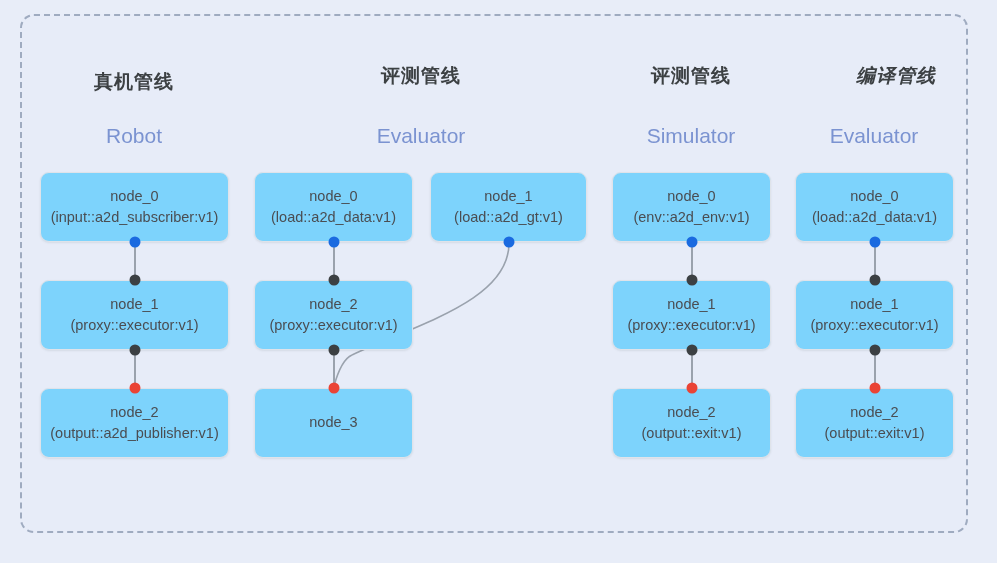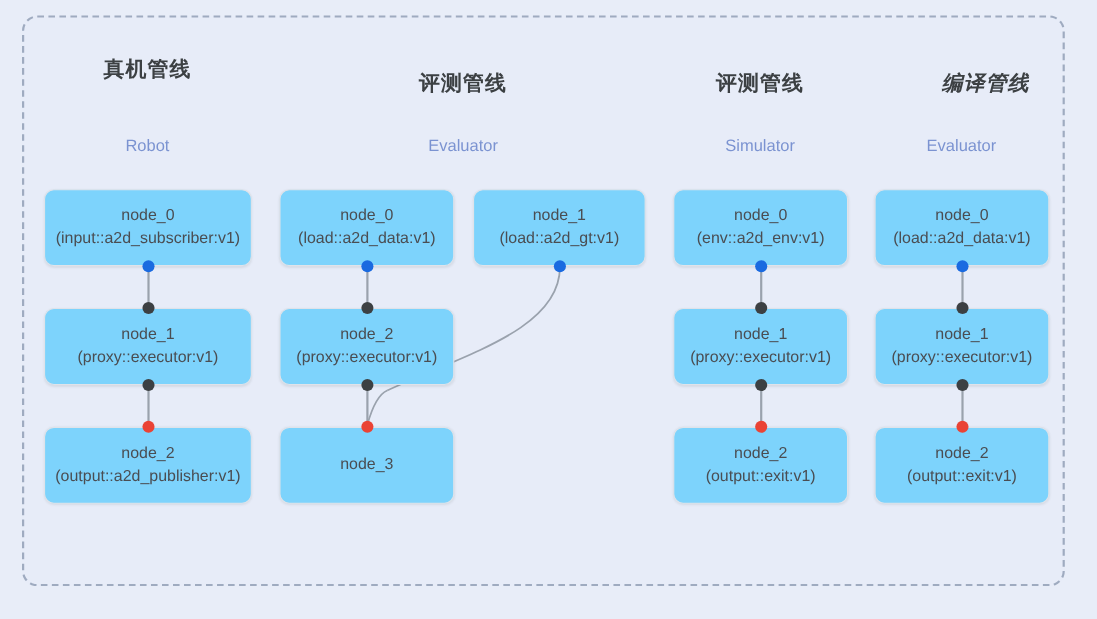--- a/index.html
+++ b/index.html
@@ -37,21 +37,21 @@
     font-size: 19px;
     font-weight: bold;
     color: #3c4043;
     letter-spacing: 1px;
     white-space: nowrap;
     transform: translateX(-50%);
   }
   .col-sub {
     position: absolute;
     text-align: right;
-    font-size: 15px;
+    font-size: 21px;
     color: #7b93d1;
     white-space: nowrap;
     transform: translateX(-50%);
   }
   .node {
     position: absolute;
     box-sizing: border-box;
     background: #7dd3fc;
     border: 1px solid #dfe3ea;
     border-radius: 9px;
@@ -109,21 +109,21 @@
   <div class="dashed-frame"></div>
 
   <svg class="curves">
     <path id="cross-edge-path" fill="none" stroke="#9aa2ad" stroke-width="1.6" d="M 509 243 C 509 300 420 323 352 355"></path>
   </svg>
 
   <svg class="curves over">
     <path id="cross-edge-tail" fill="none" stroke="#9aa2ad" stroke-width="1.6" d="M 352 355 C 345 358 339 368 334 386"></path>
   </svg>
 
-  <div class="col-title" style="left:134px; top:50px;">真机管线</div>
+  <div class="col-title" style="left:134px; top:69px;">真机管线</div>
   <div class="col-sub" style="left:134px; top:124px;">Robot</div>
 
   <div class="col-title" style="left:421px; top:63px;">评测管线</div>
   <div class="col-sub" style="left:421px; top:124px;">Evaluator</div>
 
   <div class="col-title" style="left:691px; top:63px;">评测管线</div>
   <div class="col-sub" style="left:691px; top:124px;">Simulator</div>
 
   <div class="col-title" style="left:896px; top:63px;font-style:italic;">编译管线</div>
   <div class="col-sub" style="left:874px; top:124px;">Evaluator</div>

